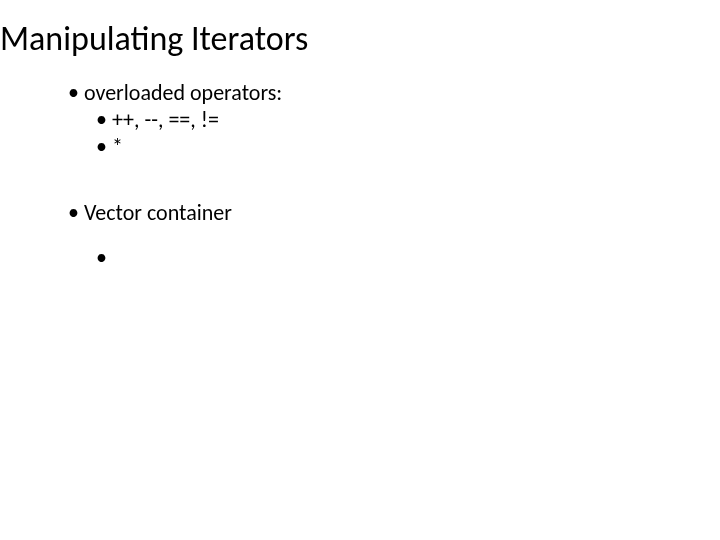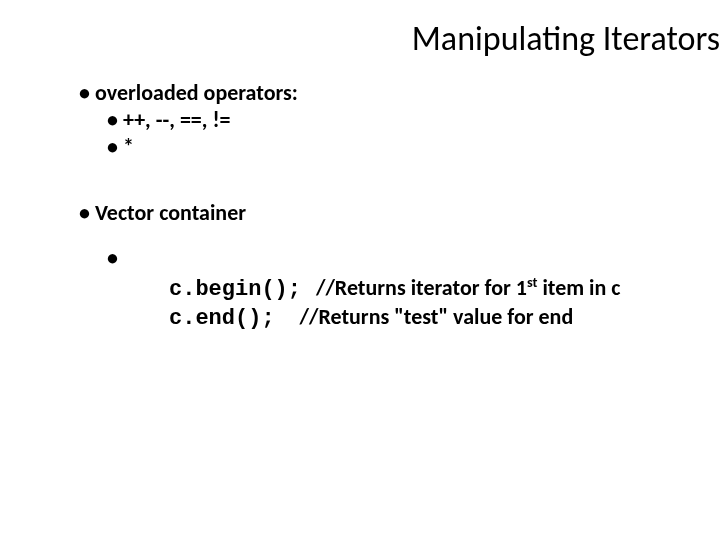--- a/index.html
+++ b/index.html
@@ -15,32 +15,31 @@
     position: relative;
     width: 720px;
     height: 540px;
     box-sizing: border-box;
   }
   .title {
     position: absolute;
     top: 18px;
     left: 0;
     width: 100%;
-    text-align: right;
+    text-align: left;
     font-size: 34px;
     font-weight: 400;
   }
   .body {
     position: absolute;
     top: 80px;
-    left: 79px;
+    left: 68px;
     right: 50px;
     font-size: 22px;
     line-height: 1.22;
-    font-weight: bold;
   }
   .b1 {
     margin: 0 0 0 0;
     padding-left: 18px;
     text-indent: -18px;
   }
   .b2 {
     margin: 0 0 0 28px;
     padding-left: 18px;
     text-indent: -18px;
@@ -78,19 +77,15 @@
     <div class="b2 bullet">*</div>
 
     <div class="spacer-lg"></div>
 
     <div class="b1 bullet">Vector container</div>
 
     <div class="spacer-md"></div>
 
     <div class="b2 bullet"></div>
 
-    <div class="code-block">
-      <div><span class="mono">c.begin();</span>   <span>//Returns iterator for 1</span><sup>st</sup><span> item in c</span></div>
-      <div><span class="mono">c.end();</span>     <span>//Returns "test" value for end</span></div>
-    </div>
 
   </div>
 </div>
 
 </body></html>

